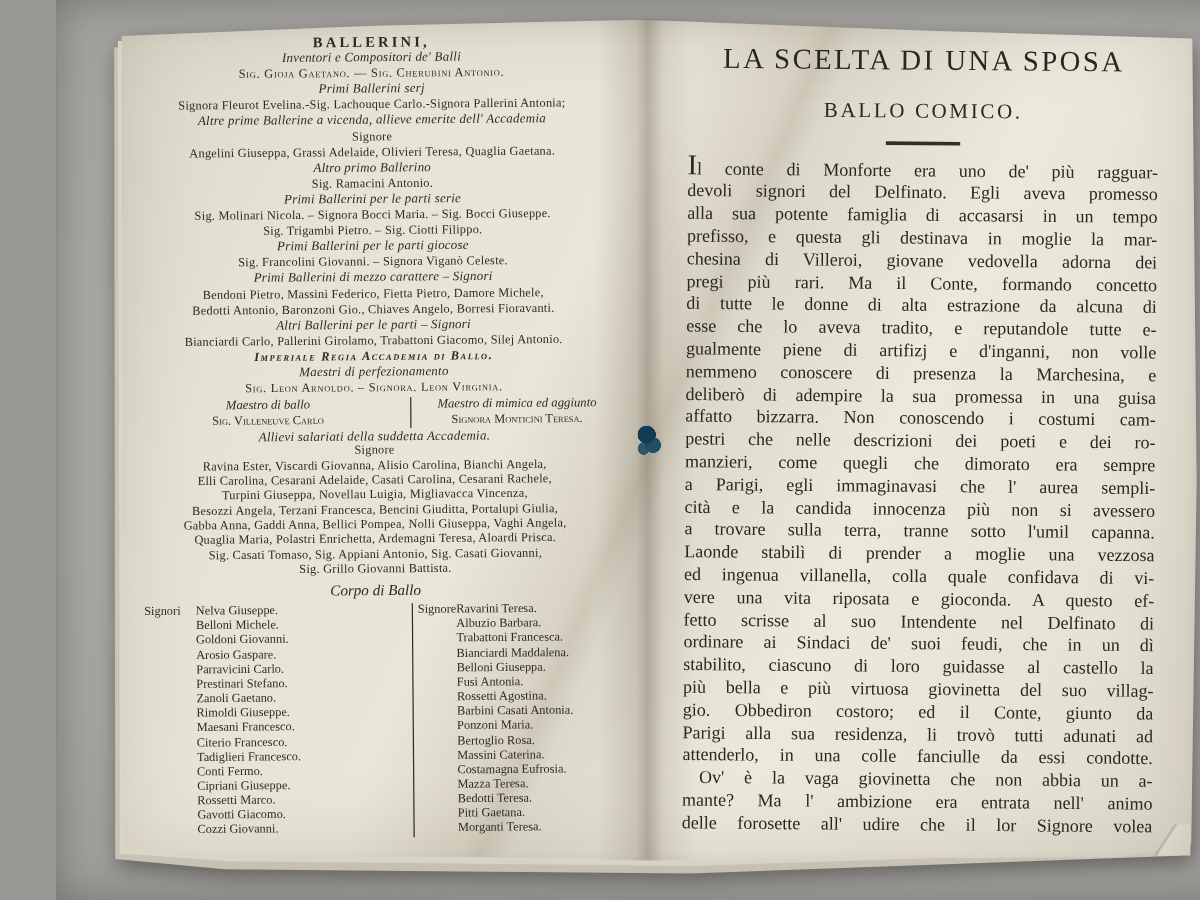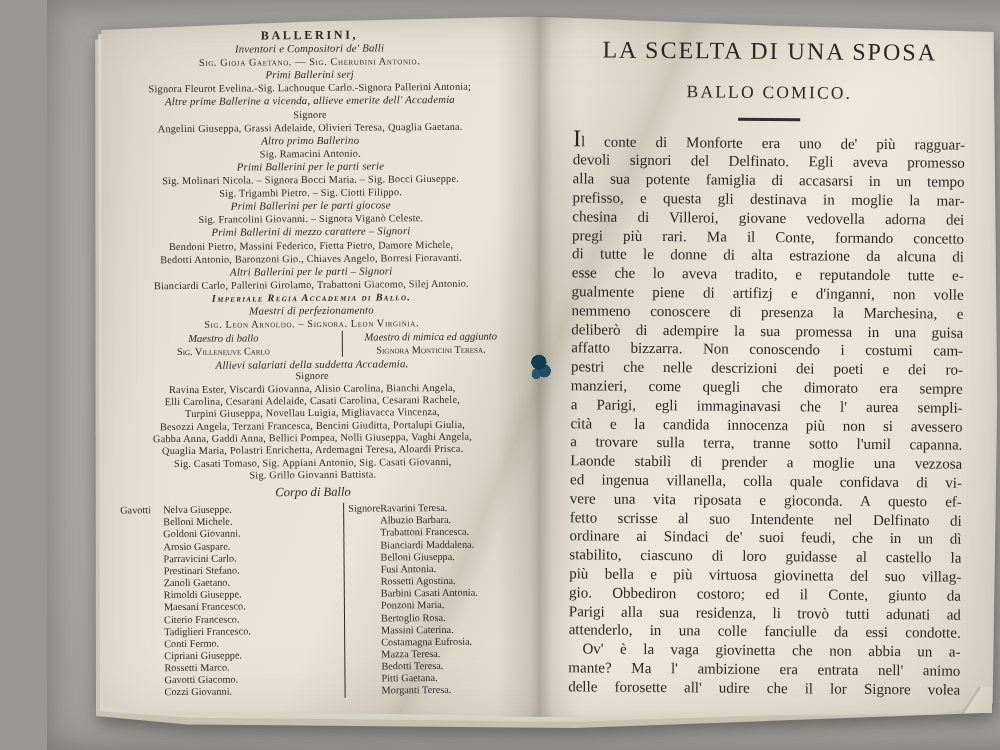--- a/index.html
+++ b/index.html
@@ -157,21 +157,21 @@
           <div class="lp-line s-rm">Gabba Anna, Gaddi Anna, Bellici Pompea, Nolli Giuseppa, Vaghi Angela,</div>
           <div class="lp-line s-rm">Quaglia Maria, Polastri Enrichetta, Ardemagni Teresa, Aloardi Prisca.</div>
           <div class="lp-line s-rm">Sig. Casati Tomaso, Sig. Appiani Antonio, Sig. Casati Giovanni,</div>
           <div class="lp-line s-rm">Sig. Grillo Giovanni Battista.</div>
         </div>
 
       <div class="corpo">
         <div class="corpo-title">Corpo di Ballo</div>
         <div class="corpo-cols">
           <div class="c-col cleft">
-            <span class="c-label">Gavotti</span>
+            <span class="c-label">Signori</span>
             <div class="c-names" id="corpo-left-names">
                 <div class="c-name">Nelva Giuseppe.</div>
                 <div class="c-name">Belloni Michele.</div>
                 <div class="c-name">Goldoni Giovanni.</div>
                 <div class="c-name">Arosio Gaspare.</div>
                 <div class="c-name">Parravicini Carlo.</div>
                 <div class="c-name">Prestinari Stefano.</div>
                 <div class="c-name">Zanoli Gaetano.</div>
                 <div class="c-name">Rimoldi Giuseppe.</div>
                 <div class="c-name">Maesani Francesco.</div>

